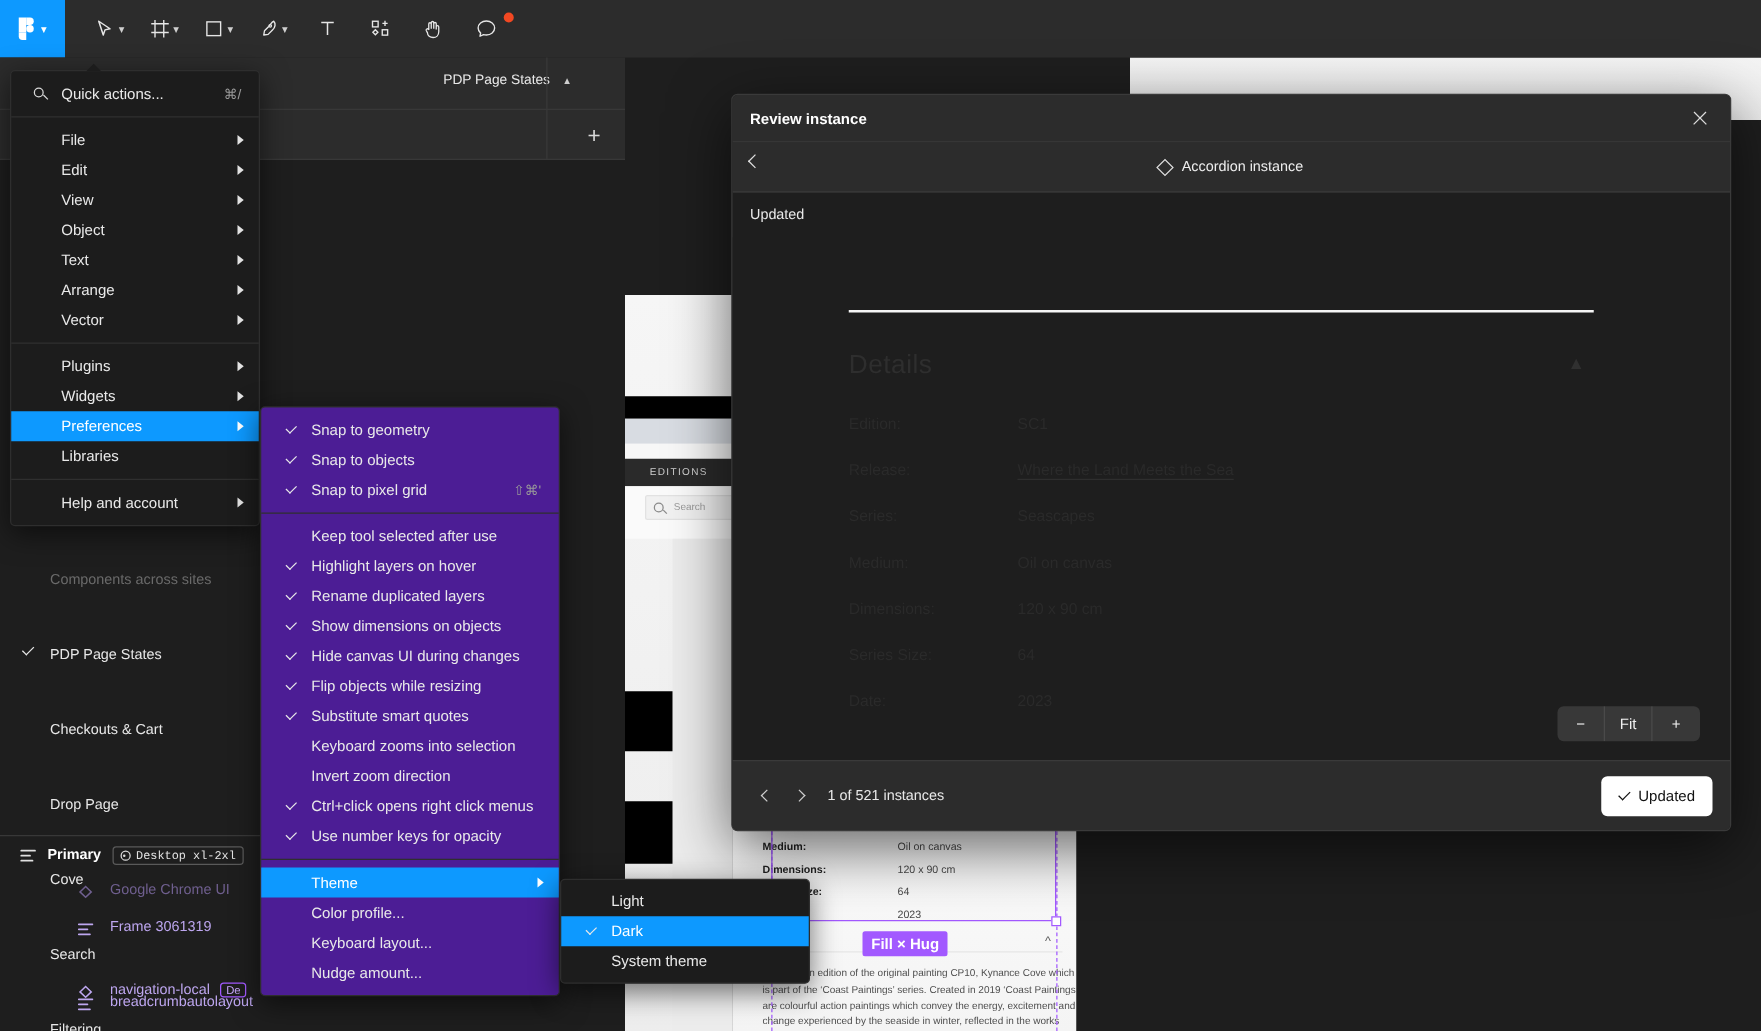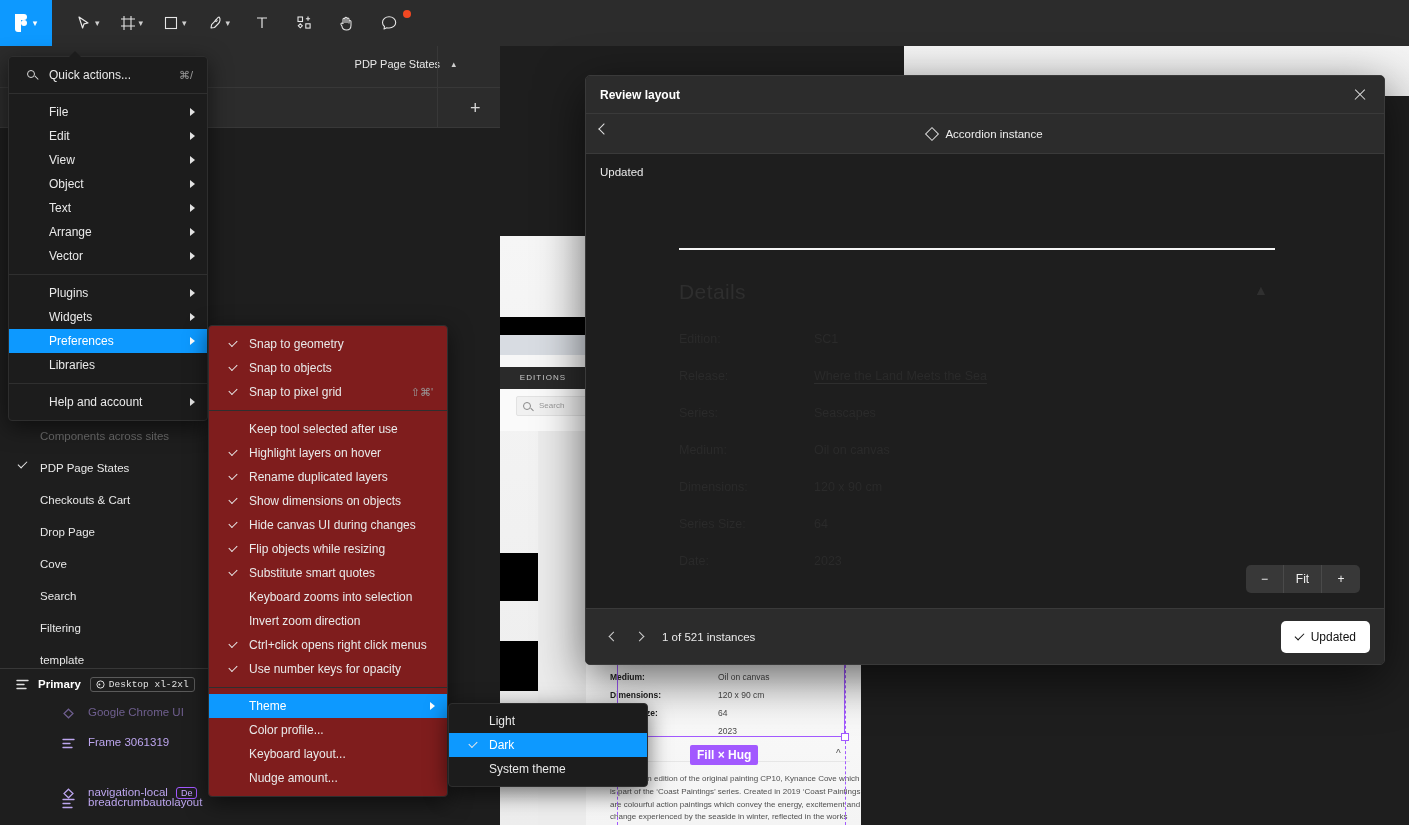--- a/index.html
+++ b/index.html
@@ -95,21 +95,21 @@
   .pagetab-chev { position:absolute; right:44px; top:13px; font-size:9px; color:#cfcfcf; }
   .pagetab-sep { position:absolute; left:437px; top:46px; width:1px; height:42px; background:#383838;}
   .addrow { position:absolute; left:0; top:88px; width:500px; height:40px; background:#2c2c2c;
             border-bottom:1px solid #383838; }
   .addrow .plus { position:absolute; left:470px; top:11px; font-size:18px; color:#d8d8d8; line-height:18px;}
   .addrow-sep { position:absolute; left:437px; top:88px; width:1px; height:40px; background:#383838; }
 
   
   .pages { position:absolute; left:0; top:420px; width:220px; }
   .page-item { height:32px; display:flex; align-items:center; font-size:11.5px; color:#e8e8e8;
-               padding-left:40px; position:relative; }
+               padding-left:40px; position:relative;margin-top:28px; }
   .page-item.dim { color:#6a6a6a; }
   .page-item .tick { position:absolute; left:18px; top:9px; width:9px; height:5px;
                      border-left:1.6px solid #e8e8e8; border-bottom:1.6px solid #e8e8e8;
                      transform:rotate(-45deg); }
   .panel-div { position:absolute; left:0; top:668px; width:250px; height:1px; background:#383838; }
 
   
   .layers-head { position:absolute; left:0; top:669px; width:250px; height:30px;
                  display:flex; align-items:center; gap:9px; padding-left:16px; }
   .lh-title { font-size:11.5px; color:#fff; font-weight:bold; }
@@ -141,21 +141,21 @@
   .mi .chk { position:absolute; left:20px; top:8px; width:8px; height:5px;
              border-left:1.5px solid #e8e8e8; border-bottom:1.5px solid #e8e8e8;
              transform:rotate(-45deg); }
   .mi .mgi { position:absolute; left:18px; top:7px; width:8px; height:8px;
              border:1.3px solid #d9d9d9; border-radius:50%; }
   .mi .mgi::after { content:''; position:absolute; left:6px; top:6px; width:4.5px; height:1.3px;
              background:#d9d9d9; transform:rotate(45deg); }
   .msep { height:1px; background:#2f2f2f; margin:6px 0; }
 
   
-  .submenu { position:absolute; left:208px; top:325px; width:240px; background:#7f1d1d;
+  .submenu { position:absolute; left:208px; top:325px; width:240px; background:#4c1d95;
              border:1px solid #2e2e2e; border-radius:4px; padding:6px 0;
              box-shadow:0 6px 22px rgba(0,0,0,.55); z-index:50; }
   
   .themenu { position:absolute; left:448px; top:703px; width:200px; background:#1c1c1c;
              border:1px solid #2e2e2e; border-radius:4px; padding:5px 0;
              box-shadow:0 6px 22px rgba(0,0,0,.55); z-index:60; }
 
   
   .modal { position:absolute; left:585px; top:75px; width:800px; height:590px;
            background:#1e1e1e; border:1px solid #3a3a3a; border-radius:5px;
@@ -386,21 +386,21 @@
             <path d="M1 1.5h11M1 5.5h7M1 9.5h9"></path>
           </g>
         </svg>
         <span class="lt">breadcrumbautolayout</span>
       </div>
       <div class="layer-row dim" style="top: 820px;"></div>
     </div>
 
   <div class="modal">
     <div class="m-head">
-      <span class="m-title">Review layout</span>
+      <span class="m-title">Review instance</span>
       <span class="m-close"></span>
     </div>
     <div class="m-sub">
       <span class="m-back"></span>
       <span class="m-sub-center">
         <span class="dia"></span>
         <span>Accordion instance</span>
       </span>
     </div>
     <div class="m-updated">Updated</div>

